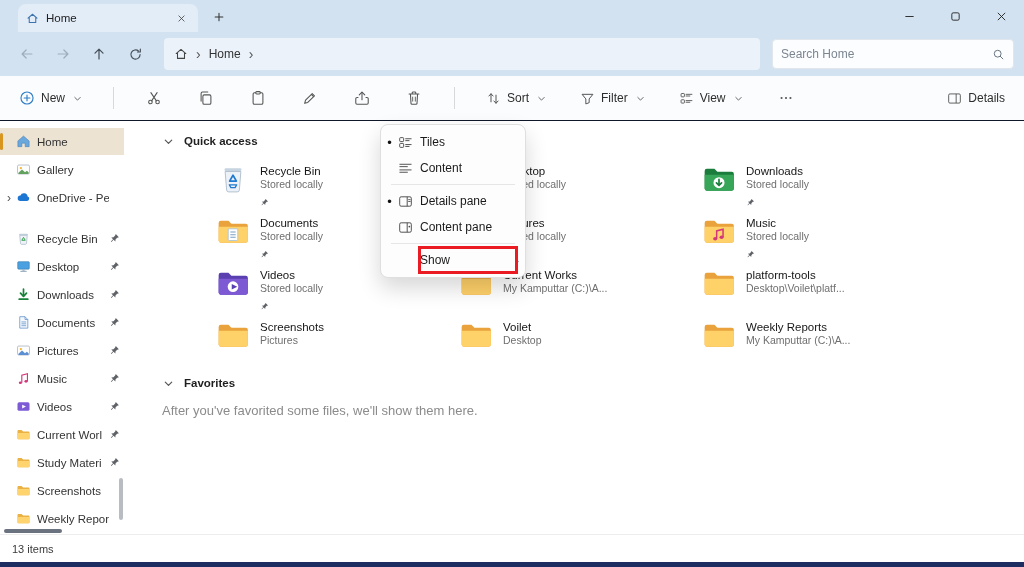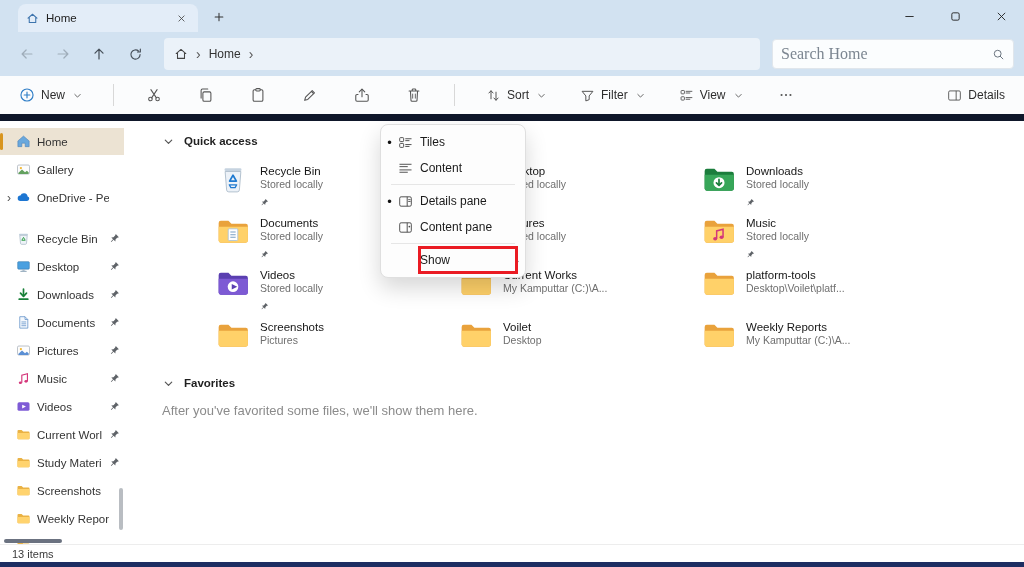--- a/index.html
+++ b/index.html
@@ -15,25 +15,25 @@
   .win-controls { position:absolute; right:0; top:0; height:32px; display:flex; }
   .win-btn { width:46px; height:32px; display:flex; align-items:center; justify-content:center; }
 
   
   .navbar { height:44px; background:#d2e2f1; display:flex; align-items:center; padding:0 10px; gap:2px; flex:none; }
   .nav-btn { width:34px; height:32px; display:flex; align-items:center; justify-content:center; border-radius:4px; color:#47505a; }
   .nav-btn.dim { color:#9fadba; }
   .breadcrumb-bar { flex:1; height:32px; margin:0 10px; background:rgba(255,255,255,0.55); border-radius:4px; display:flex; align-items:center; padding:0 10px; gap:8px; font-size:12px; color:#333; }
   .crumb-chev { color:#555; font-size:14px; line-height:1; }
   .searchbox { width:242px; height:30px; background:#fbfdfe; border:1px solid #e0e6ec; border-radius:4px; display:flex; align-items:center; padding:0 8px; }
-  .searchbox input { flex:1; border:none; outline:none; background:transparent; font-size:16px; color:#3b82f6; font-family:Liberation Serif, serif; }
+  .searchbox input { flex:1; border:none; outline:none; background:transparent; font-size:12px; color:#3b82f6; font-family:Liberation Sans, sans-serif; }
   .searchbox input::placeholder { color:#7c8691; }
 
   
-  .toolbar { height:45px; background:#fbfcfd; border-bottom:7px solid #0f172a; display:flex; align-items:center; padding:8px 10px; gap:16px; flex:none; }
+  .toolbar { height:45px; background:#fbfcfd; border-bottom:1px solid #0f172a; display:flex; align-items:center; padding:8px 10px; gap:16px; flex:none; }
   .tb-btn { display:flex; align-items:center; gap:6px; height:34px; padding:0 9px; border-radius:4px; font-size:12px; color:#2d2d2d; }
   .tb-icon-btn { width:36px; height:34px; display:flex; align-items:center; justify-content:center; border-radius:4px; }
   .tb-sep { width:1px; height:22px; background:#d8d8d8; margin:0 6px; }
   .tb-right { margin-left:auto; }
   .chev-down { display:flex; margin-left:2px; }
 
   
   .app-body { flex:1; display:flex; overflow:hidden; position:relative; }
 
   
@@ -72,21 +72,21 @@
   .menu-item { height:26px; display:flex; align-items:center; position:relative; font-size:12px; color:#1a1a1a; padding-right:6px; }
   .menu-dot { width:17px; text-align:center; font-size:13px; color:#111; flex:none; }
   .mi-icon { width:22px; flex:none; display:flex; }
   .mi-icon svg { width:15px; height:15px; }
   .mi-label { flex:1; }
   .mi-sub { width:12px; text-align:right; color:#555; font-size:13px; flex:none; }
   .menu-sep { height:1px; background:#e6e6e6; margin:3px 10px; }
   .red-box { position:absolute; left:37px; right:7px; top:-1px; bottom:-1px; border:3px solid #ea1b23; pointer-events:none; }
 
   
-  .statusbar { height:18px; flex:none; border-top:1px solid #ededed; display:flex; align-items:center; padding-left:12px; font-size:11px; color:#3a3a3a; background:#fff; }
+  .statusbar { height:28px; flex:none; border-top:1px solid #ededed; display:flex; align-items:center; padding-left:12px; font-size:11px; color:#3a3a3a; background:#fff; }
   .bottom-strip { height:5px; flex:none; background:#1d2d62; }
 </style>
 </head>
 <body>
 
 <div class="window">
 
   <div class="titlebar">
     <div class="tab">
       <span style="display:flex">

